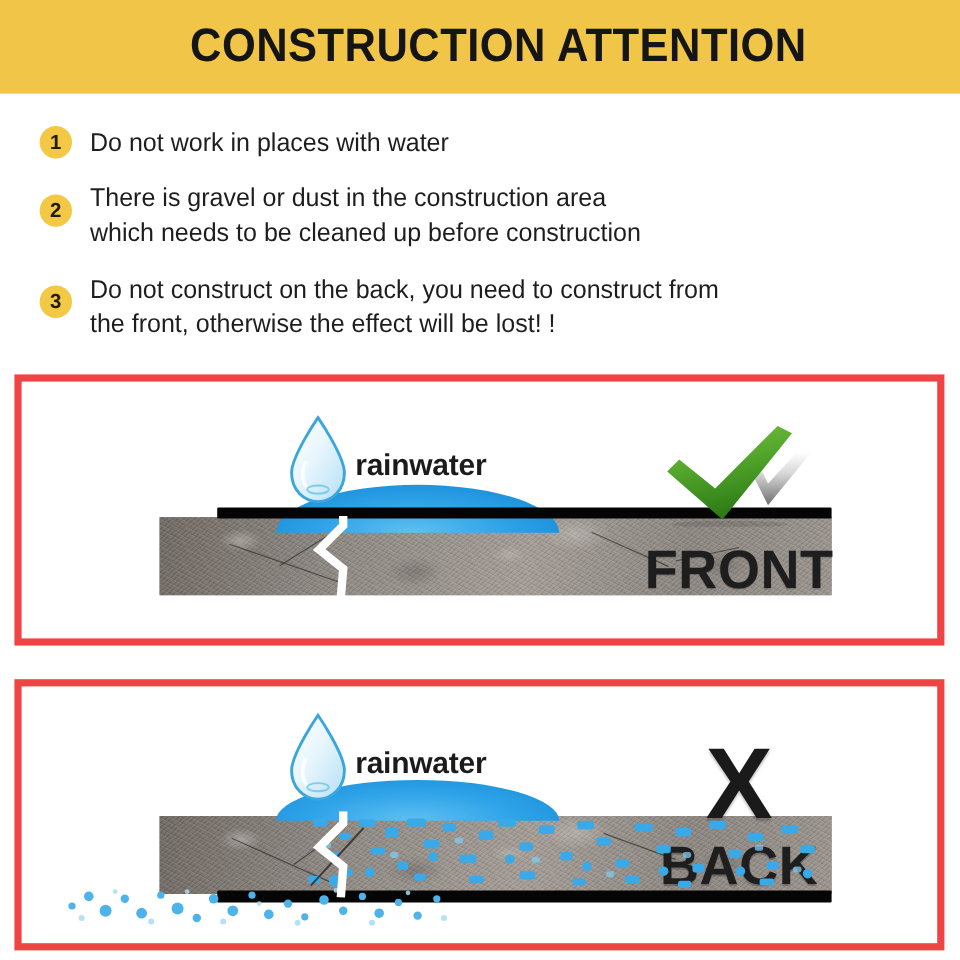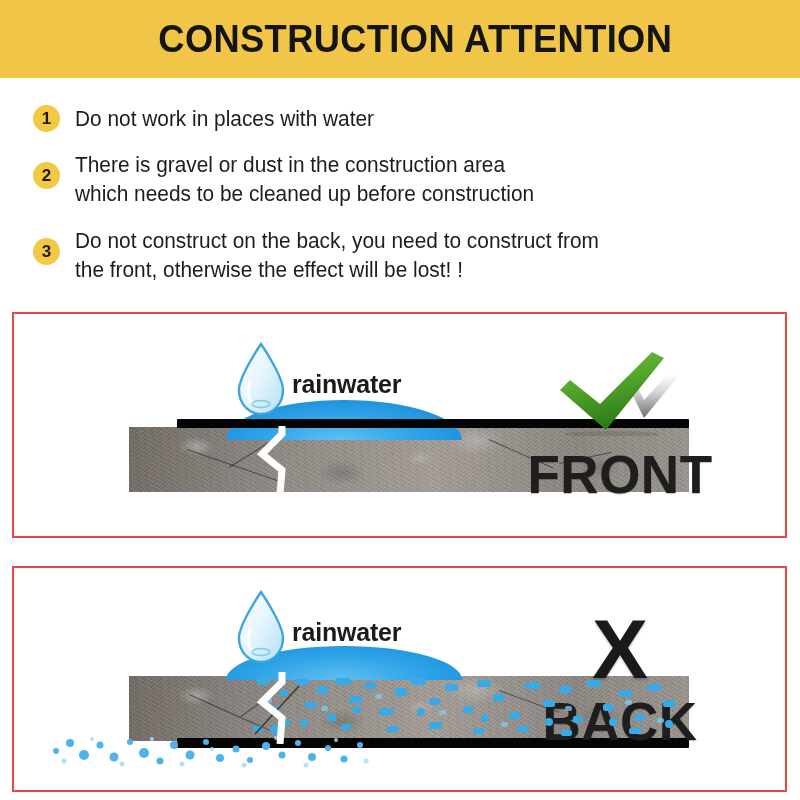--- a/index.html
+++ b/index.html
@@ -81,21 +81,21 @@
     transform: scaleX(0.97);
     transform-origin: left top;
     white-space: pre-line;
   }
 
   
   .panel {
     position: absolute;
     left: 12px;
     width: 775px;
-    border: 2px solid #ef4444;
+    border: 6px solid #ef4444;
     background: #ffffff;
     box-sizing: border-box;
   }
   .panel-front { top: 312px; height: 226px; }
   .panel-back  { top: 566px; height: 226px; }
 
   .panel-inner {
     position: relative;
     width: 100%;
     height: 100%;
@@ -209,21 +209,21 @@
     right: 40px;
     top: 0;
     width: 250px;
     height: 100%;
     display: flex;
     flex-direction: column;
     align-items: center;
     justify-content: center;
   }
   .verdict-label {
-    font-size: 53px;
+    font-size: 45px;
     font-weight: bold;
     color: #1e1e1e;
     letter-spacing: 0.5px;
     font-family: "Liberation Sans", sans-serif;
     line-height: 1;
     text-shadow: 0 1px 1px rgba(0,0,0,0.25);
   }
   .mark-x {
     font-size: 84px;
     font-weight: bold;

